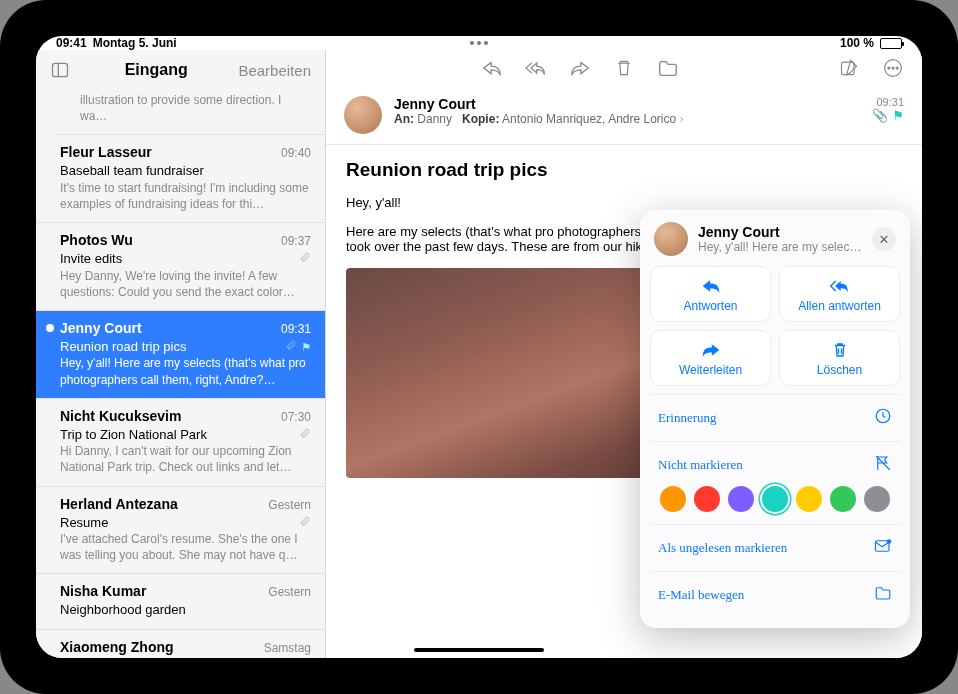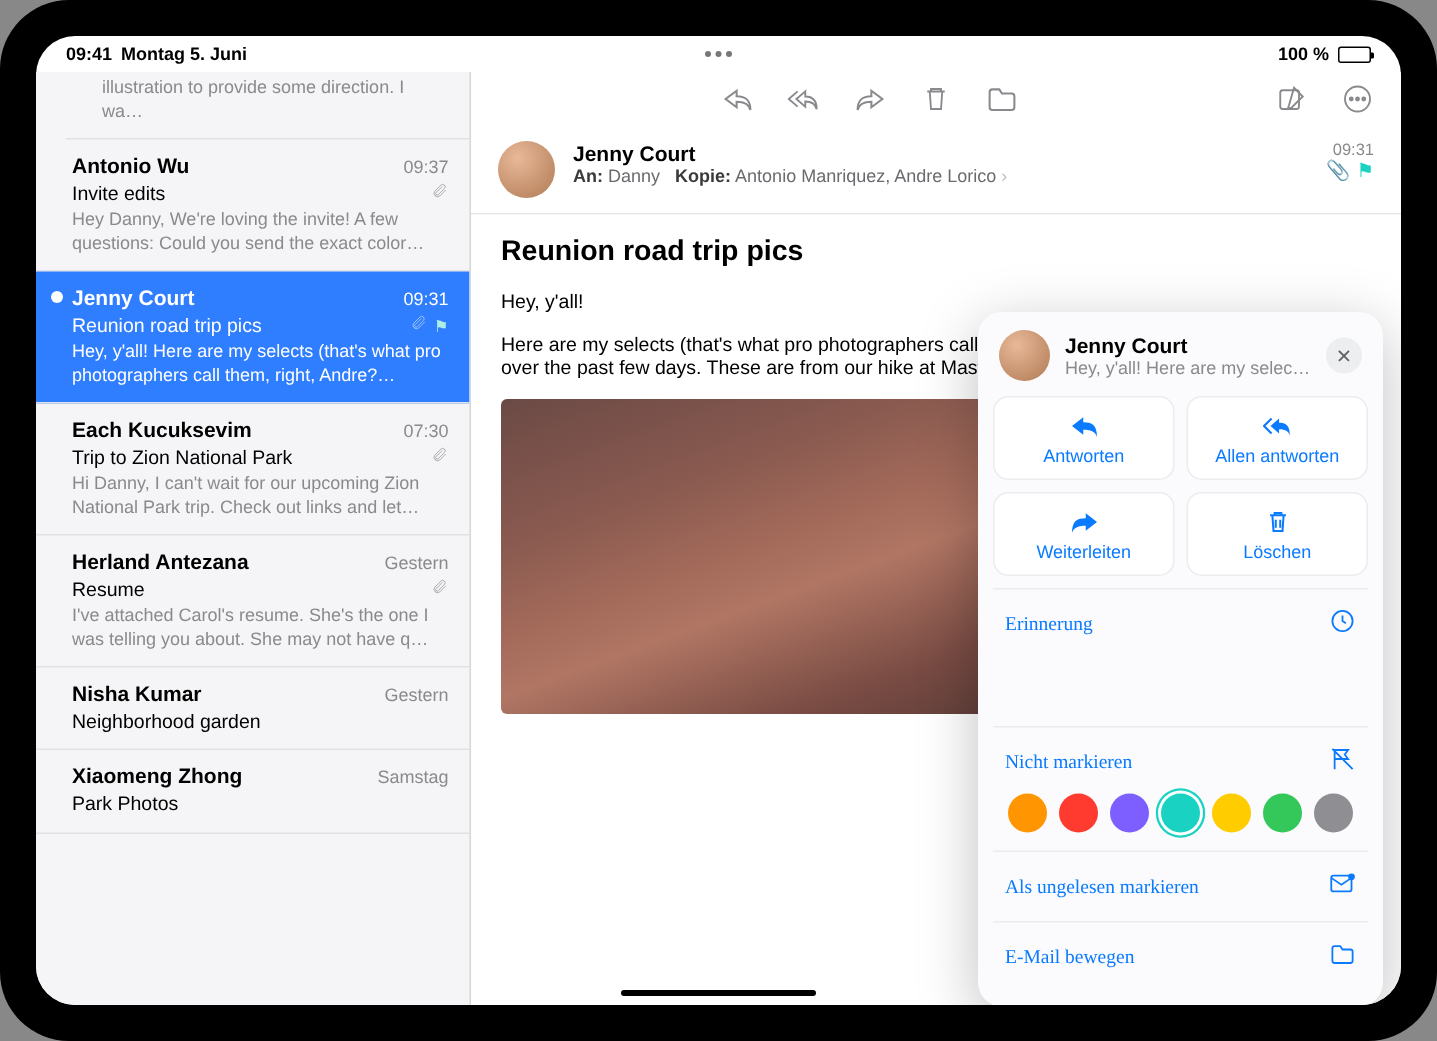--- a/index.html
+++ b/index.html
@@ -1,21 +1,21 @@
 <!DOCTYPE html>
 <html><head>
 <meta charset="utf-8">
 <style>
   * { box-sizing: border-box; margin: 0; padding: 0; }
   body { font-family: -apple-system, BlinkMacSystemFont, "Helvetica Neue", sans-serif; background: #888; }
 
   .device {
     width: 958px; height: 694px;
     background: #000; border-radius: 46px;
-    padding: 24px;
+    padding: 36px;
     position: relative;
   }
   .screen {
     width: 100%; height: 100%;
     background: #fff; border-radius: 26px;
     overflow: hidden; position: relative;
     display: flex; flex-direction: column;
   }
 
   
@@ -104,21 +104,21 @@
   .pop-close { width:24px; height:24px; border-radius:50%; background:#eceef0; display:flex; align-items:center; justify-content:center; font-size:13px; color:#636368; }
 
   .pop-grid { display:grid; grid-template-columns:1fr 1fr; gap:8px; margin-bottom:8px; }
   .pop-btn { background:#fff; border:1px solid #ececee; border-radius:10px; padding:10px 4px 8px; text-align:center; color:#0a7aff; font-size:12px; }
   .pop-btn svg { width:20px; height:18px; display:block; margin:0 auto 4px; fill:#0a7aff; }
   .pop-btn.del svg { fill:none; stroke:#0a7aff; stroke-width:1.8; }
 
   .pop-row { display:flex; align-items:center; justify-content:space-between; padding:12px 8px; color:#0a7aff; border-top:1px solid #ececee;font-family:Liberation Serif, serif; }
   .pop-row:first-of-type { border-top:none; }
   .pop-row svg { width:18px; height:18px; stroke:#0a7aff; fill:none; stroke-width:1.6; }
-  .pop-row.flag-row { flex-direction:column; align-items:stretch; gap:10px;margin-top:45px; }
+  .pop-row.flag-row { flex-direction:column; align-items:stretch; gap:10px; }
   .flag-top { display:flex; align-items:center; justify-content:space-between; }
   .colors { display:flex; justify-content:space-between; padding:0 2px; }
   .color-dot { width:26px; height:26px; border-radius:50%; }
   .color-dot.sel { box-shadow: 0 0 0 2px #fff, 0 0 0 3.5px currentColor; }
 
   .home-indicator { position:absolute; bottom:6px; left:50%; transform:translateX(-50%); width:130px; height:4px; background:#000; border-radius:3px; }
 </style>
 </head>
 <body>
 
@@ -143,28 +143,49 @@
             </svg>
         </span>
         <span>100 %</span>
         <span class="battery"><span class="fill"></span></span>
       </div>
     </div>
 
     <div class="app">
 
       <div class="sidebar">
+        <div class="sidebar-header">
+          <div class="icon-btn">
+            <svg viewBox="0 0 24 24">
+                <rect x="3" y="4" width="18" height="16" rx="3"></rect>
+                <line x1="10" y1="4" x2="10" y2="20"></line>
+              </svg>
+          </div>
+          <span class="title">Eingang</span>
+          <span class="edit">Bearbeiten</span>
+        </div>
 
         <div class="msg-list" id="msg-list">
             <div class="msg first-cut">
               <div class="preview">illustration to provide some direction. I wa…</div>
             </div>
             <div class="msg">
               <div class="row1">
-                <span class="sender">Antonio Wu</span>
+                <span class="sender">Fleur Lasseur</span>
+                <span class="time">09:40</span>
+              </div>
+              <div class="subj">
+                <span>Baseball team fundraiser</span>
+                <span></span>
+              </div>
+              <div class="preview">It's time to start fundraising! I'm including some examples of fundraising ideas for thi…</div>
+            </div>
+            <div class="msg">
+              <div class="row1">
+                <span class="sender">Photos Wu</span>
                 <span class="time">09:37</span>
               </div>
               <div class="subj">
                 <span>Invite edits</span>
                 <span><span class="attach-icon"><svg viewBox="0 0 24 24">
                       <path d="M20 10 L11 19 a5 5 0 0 1 -7 -7 L13 3 a3.5 3.5 0 0 1 5 5 L9 17 a2 2 0 0 1 -3 -3 L15 5"></path>
                     </svg></span></span>
               </div>
               <div class="preview">Hey Danny, We're loving the invite! A few questions: Could you send the exact color…</div>
             </div>
@@ -176,21 +197,21 @@
               <div class="subj">
                 <span>Reunion road trip pics</span>
                 <span><span class="attach-icon"><svg viewBox="0 0 24 24">
                       <path d="M20 10 L11 19 a5 5 0 0 1 -7 -7 L13 3 a3.5 3.5 0 0 1 5 5 L9 17 a2 2 0 0 1 -3 -3 L15 5"></path>
                     </svg></span><span class="flag-mini">⚑</span></span>
               </div>
               <div class="preview">Hey, y'all! Here are my selects (that's what pro photographers call them, right, Andre?…</div>
             </div>
             <div class="msg">
               <div class="row1">
-                <span class="sender">Each Kucuksevim</span>
+                <span class="sender">Nicht Kucuksevim</span>
                 <span class="time">07:30</span>
               </div>
               <div class="subj">
                 <span>Trip to Zion National Park</span>
                 <span><span class="attach-icon"><svg viewBox="0 0 24 24">
                       <path d="M20 10 L11 19 a5 5 0 0 1 -7 -7 L13 3 a3.5 3.5 0 0 1 5 5 L9 17 a2 2 0 0 1 -3 -3 L15 5"></path>
                     </svg></span></span>
               </div>
               <div class="preview">Hi Danny, I can't wait for our upcoming Zion National Park trip. Check out links and let…</div>
             </div>

